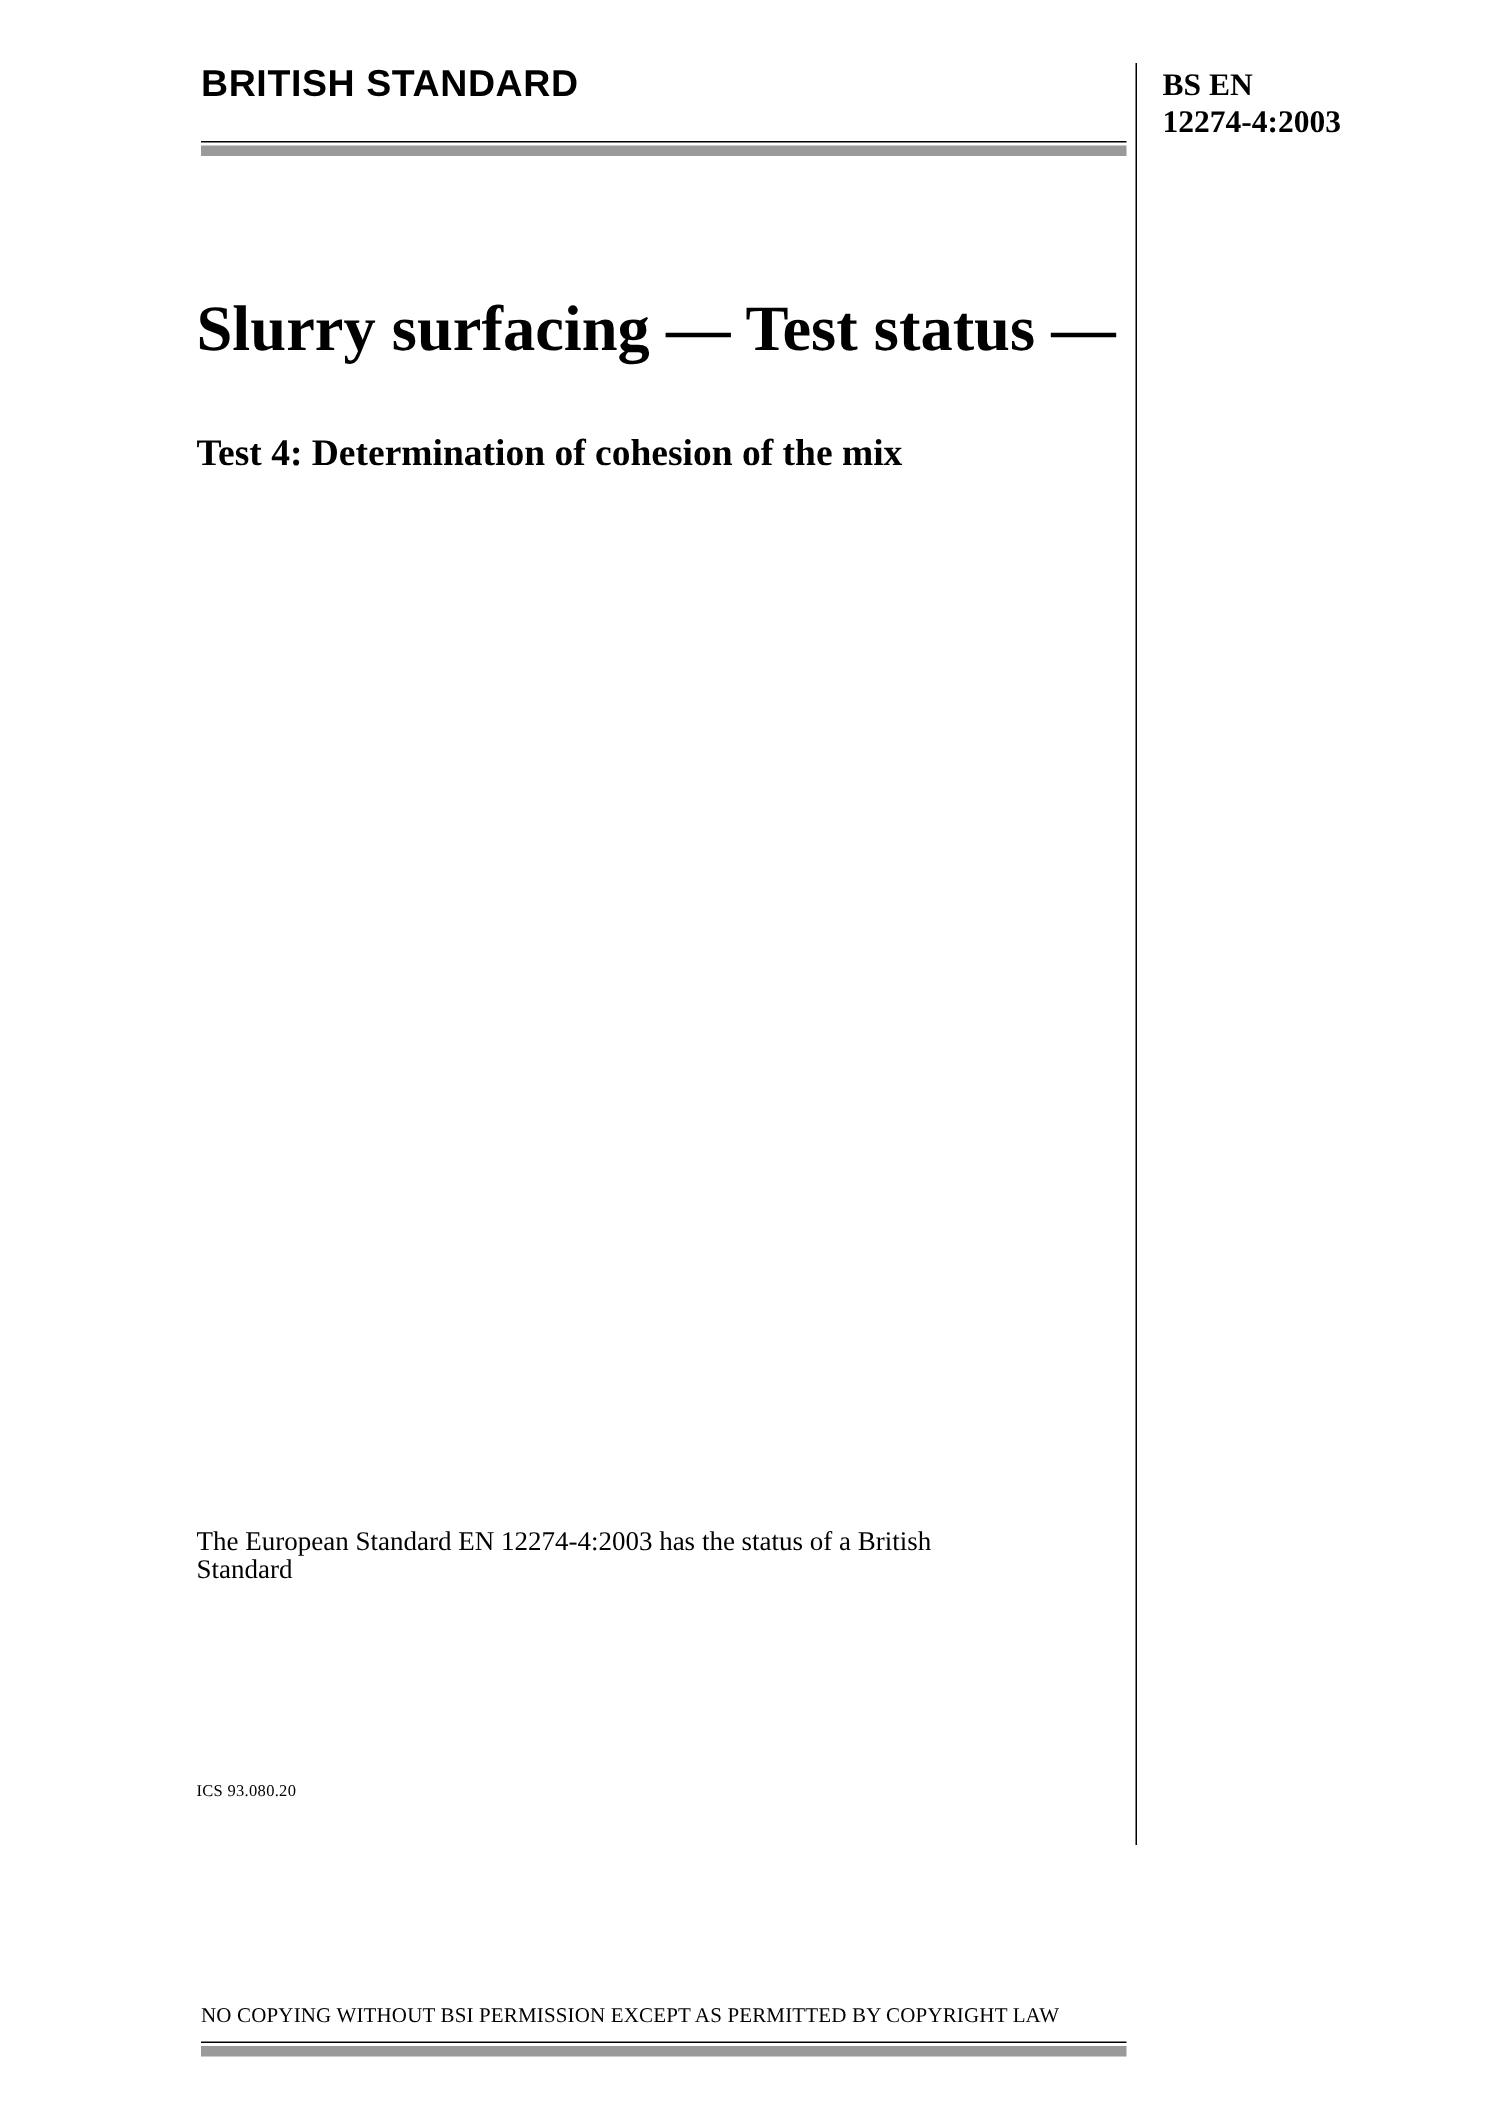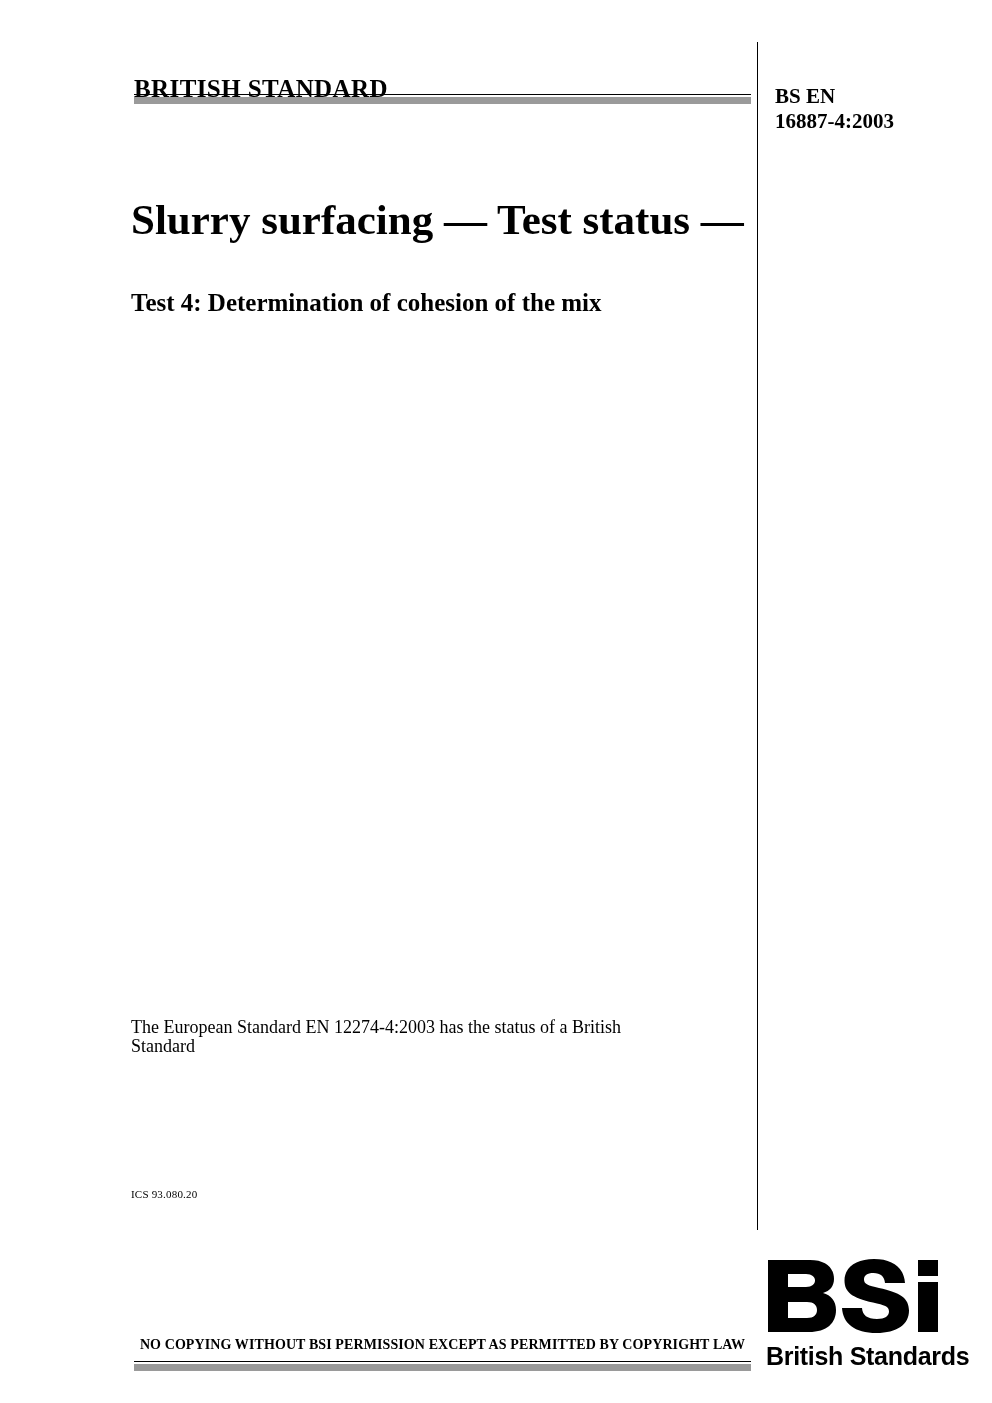--- a/index.html
+++ b/index.html
@@ -25,39 +25,37 @@
     position: absolute;
     left: 134px;
     top: 42px;
     width: 812px;
     height: 62px;
   }
   .header-title {
     position: absolute;
     left: 0;
     top: 0;
-    font-family: Liberation Serif, serif;
+    font-family: Liberation Sans, sans-serif;
     font-weight: bold;
     font-size: 25px;
     letter-spacing: 0.4px;
     color: #000;
     white-space: nowrap;
-    margin-top: 33px;
   }
   .header-code {
     position: absolute;
     left: 641px;
     top: 2px;
     font-family: "Liberation Serif", serif;
     font-weight: bold;
     font-size: 21px;
     line-height: 25px;
     color: #000;
     white-space: nowrap;
-    margin-top: 40px;
   }
   .header-rule-thin {
     position: absolute;
     left: 0;
     top: 52px;
     width: 617px;
     height: 1px;
     background: #000;
   }
   .header-rule-thick {
@@ -165,67 +163,52 @@
     top: 1364px;
     width: 617px;
     height: 7px;
     background: #9a9a9a;
   }
   .footer-text {
     position: absolute;
     left: 134px;
     top: 1337px;
     width: 617px;
-    text-align: center;
-    font-family: "Liberation Serif", serif;
-    font-weight: bold;
+    font-family: "Liberation Serif", serif;
+    font-weight: normal;
     font-size: 14px;
     letter-spacing: 0.1px;
     color: #000;
     white-space: nowrap;
   }
 </style>
 </head>
 <body>
 
 <div class="page">
 
   <div class="header">
     <div class="header-title">BRITISH STANDARD</div>
     <div class="header-code">
       <div>BS EN</div>
-      <div>16887-4:2003</div>
+      <div>12274-4:2003</div>
     </div>
     <div class="header-rule-thin"></div>
     <div class="header-rule-thick"></div>
   </div>
 
   <div class="v-divider"></div>
 
   <div class="title-block">
     <h1 class="doc-title">Slurry surfacing — Test status —</h1>
     <h2 class="doc-subtitle">Test 4: Determination of cohesion of the mix</h2>
   </div>
 
   <div class="status-note">The European Standard EN 12274-4:2003 has the status of a British Standard</div>
 
   <div class="ics">ICS 93.080.20</div>
 
-  <div class="bsi-logo">
-    <svg width="182" height="80" viewBox="0 0 182 80">
-      <g fill="#000000">
-
-        <path d="M2 2 L44 2 C60 2 68 10 68 21 C68 28 64 33 57 35 C65 37 70 43 70 52 C70 65 61 74 43 74 L2 74 Z M22 16 L22 29 L40 29 C46 29 49 26 49 22.5 C49 19 46 16 40 16 Z M22 44 L22 60 L41 60 C48 60 51 56.5 51 52 C51 47.5 48 44 41 44 Z"></path>
-
-        <path d="M76 50 L96 50 C96.5 57 101 61 111 61 C119 61 123 58 123 53.5 C123 48.5 118.5 47 107 44.5 C86 40 78.5 34 78.5 22.5 C78.5 9.5 90 1 108 1 C127 1 138 10 139 25 L119 25 C118.5 18.5 114.5 15 107.5 15 C101 15 98 17.5 98 21.5 C98 26 102 27.5 113 30 C134 34.5 143 40 143 52.5 C143 66.5 131 75 110.5 75 C88.5 75 77 65.5 76 50 Z"></path>
-
-        <path d="M152 24 L172 24 L172 74 L152 74 Z"></path>
-        <path d="M152 2 L172 2 L172 18 L152 18 Z"></path>
-      </g>
-    </svg>
-    <div class="bsi-wordmark">British Standards</div>
-  </div>
 
   <div class="footer-text">NO COPYING WITHOUT BSI PERMISSION EXCEPT AS PERMITTED BY COPYRIGHT LAW</div>
   <div class="footer-rule-thin"></div>
   <div class="footer-rule-thick"></div>
 
 </div>
 
 </body></html>

